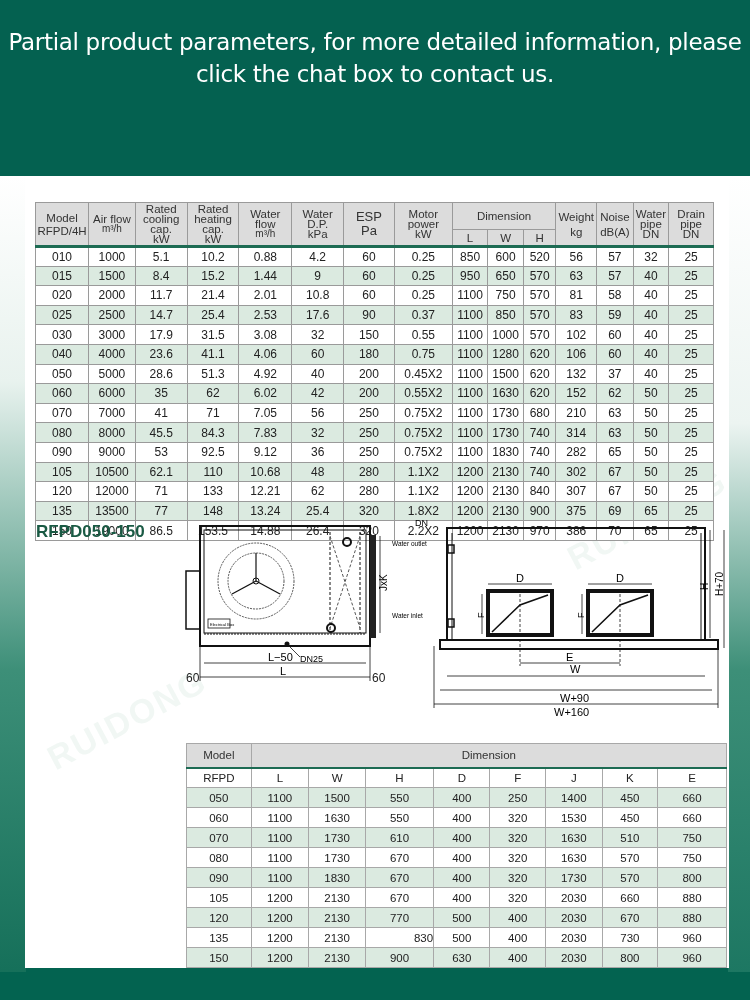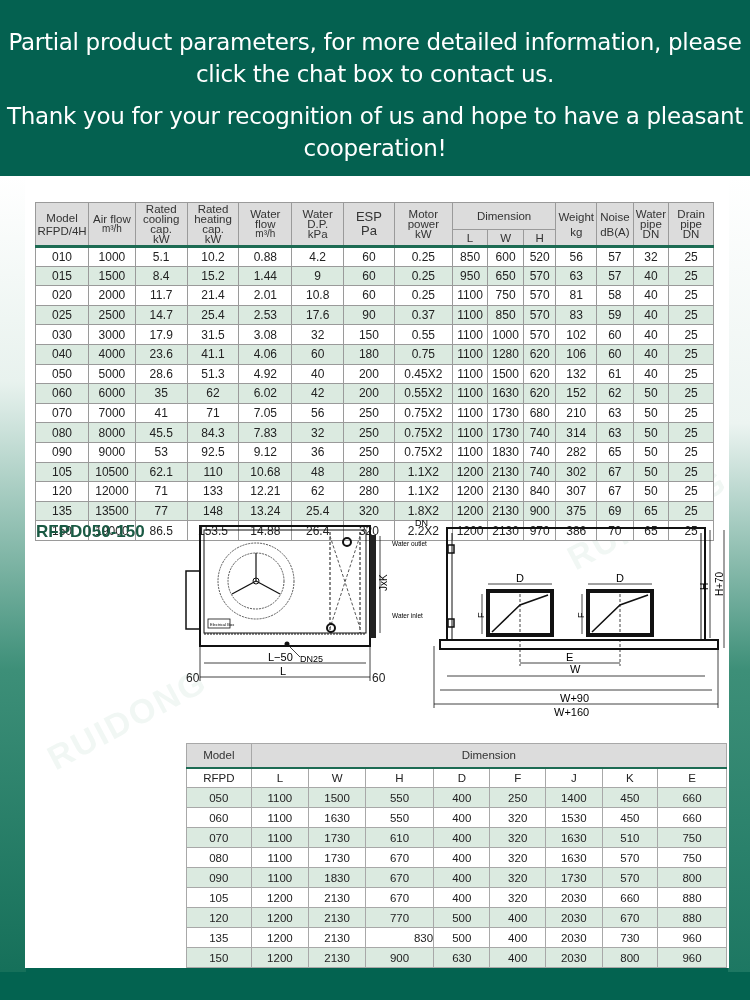--- a/index.html
+++ b/index.html
@@ -88,21 +88,20 @@
   .watermark {
     position: absolute; font-size: 34px; font-weight: bold; color: rgba(60,140,100,0.07);
     transform: rotate(-28deg); pointer-events: none; letter-spacing: 2px;
   }
 </style>
 </head>
 <body>
 
 <div class="banner">
   <p class="p1">Partial product parameters, for more detailed information, please click the chat box to contact us.</p>
-  <p class="p2">Thank you for your recognition of us and hope to have a pleasant cooperation!</p>
 </div>
 
 <div class="side-left"></div>
 <div class="side-right"></div>
 <div class="panel"></div>
 <div class="footer-band"></div>
 
 <div class="watermark" style="left:210px;top:330px;">RUIDONG</div>
 <div class="watermark" style="left:40px;top:700px;">RUIDONG</div>
 <div class="watermark" style="left:560px;top:500px;">RUIDONG</div>
@@ -302,21 +301,21 @@
         <td>28.6</td>
         <td>51.3</td>
         <td>4.92</td>
         <td>40</td>
         <td>200</td>
         <td>0.45X2</td>
         <td>1100</td>
         <td>1500</td>
         <td>620</td>
         <td>132</td>
-        <td>61</td>
+        <td>37</td>
         <td>40</td>
         <td>25</td>
       </tr>
       <tr>
         <td>060</td>
         <td>6000</td>
         <td>35</td>
         <td>62</td>
         <td>6.02</td>
         <td>42</td>

